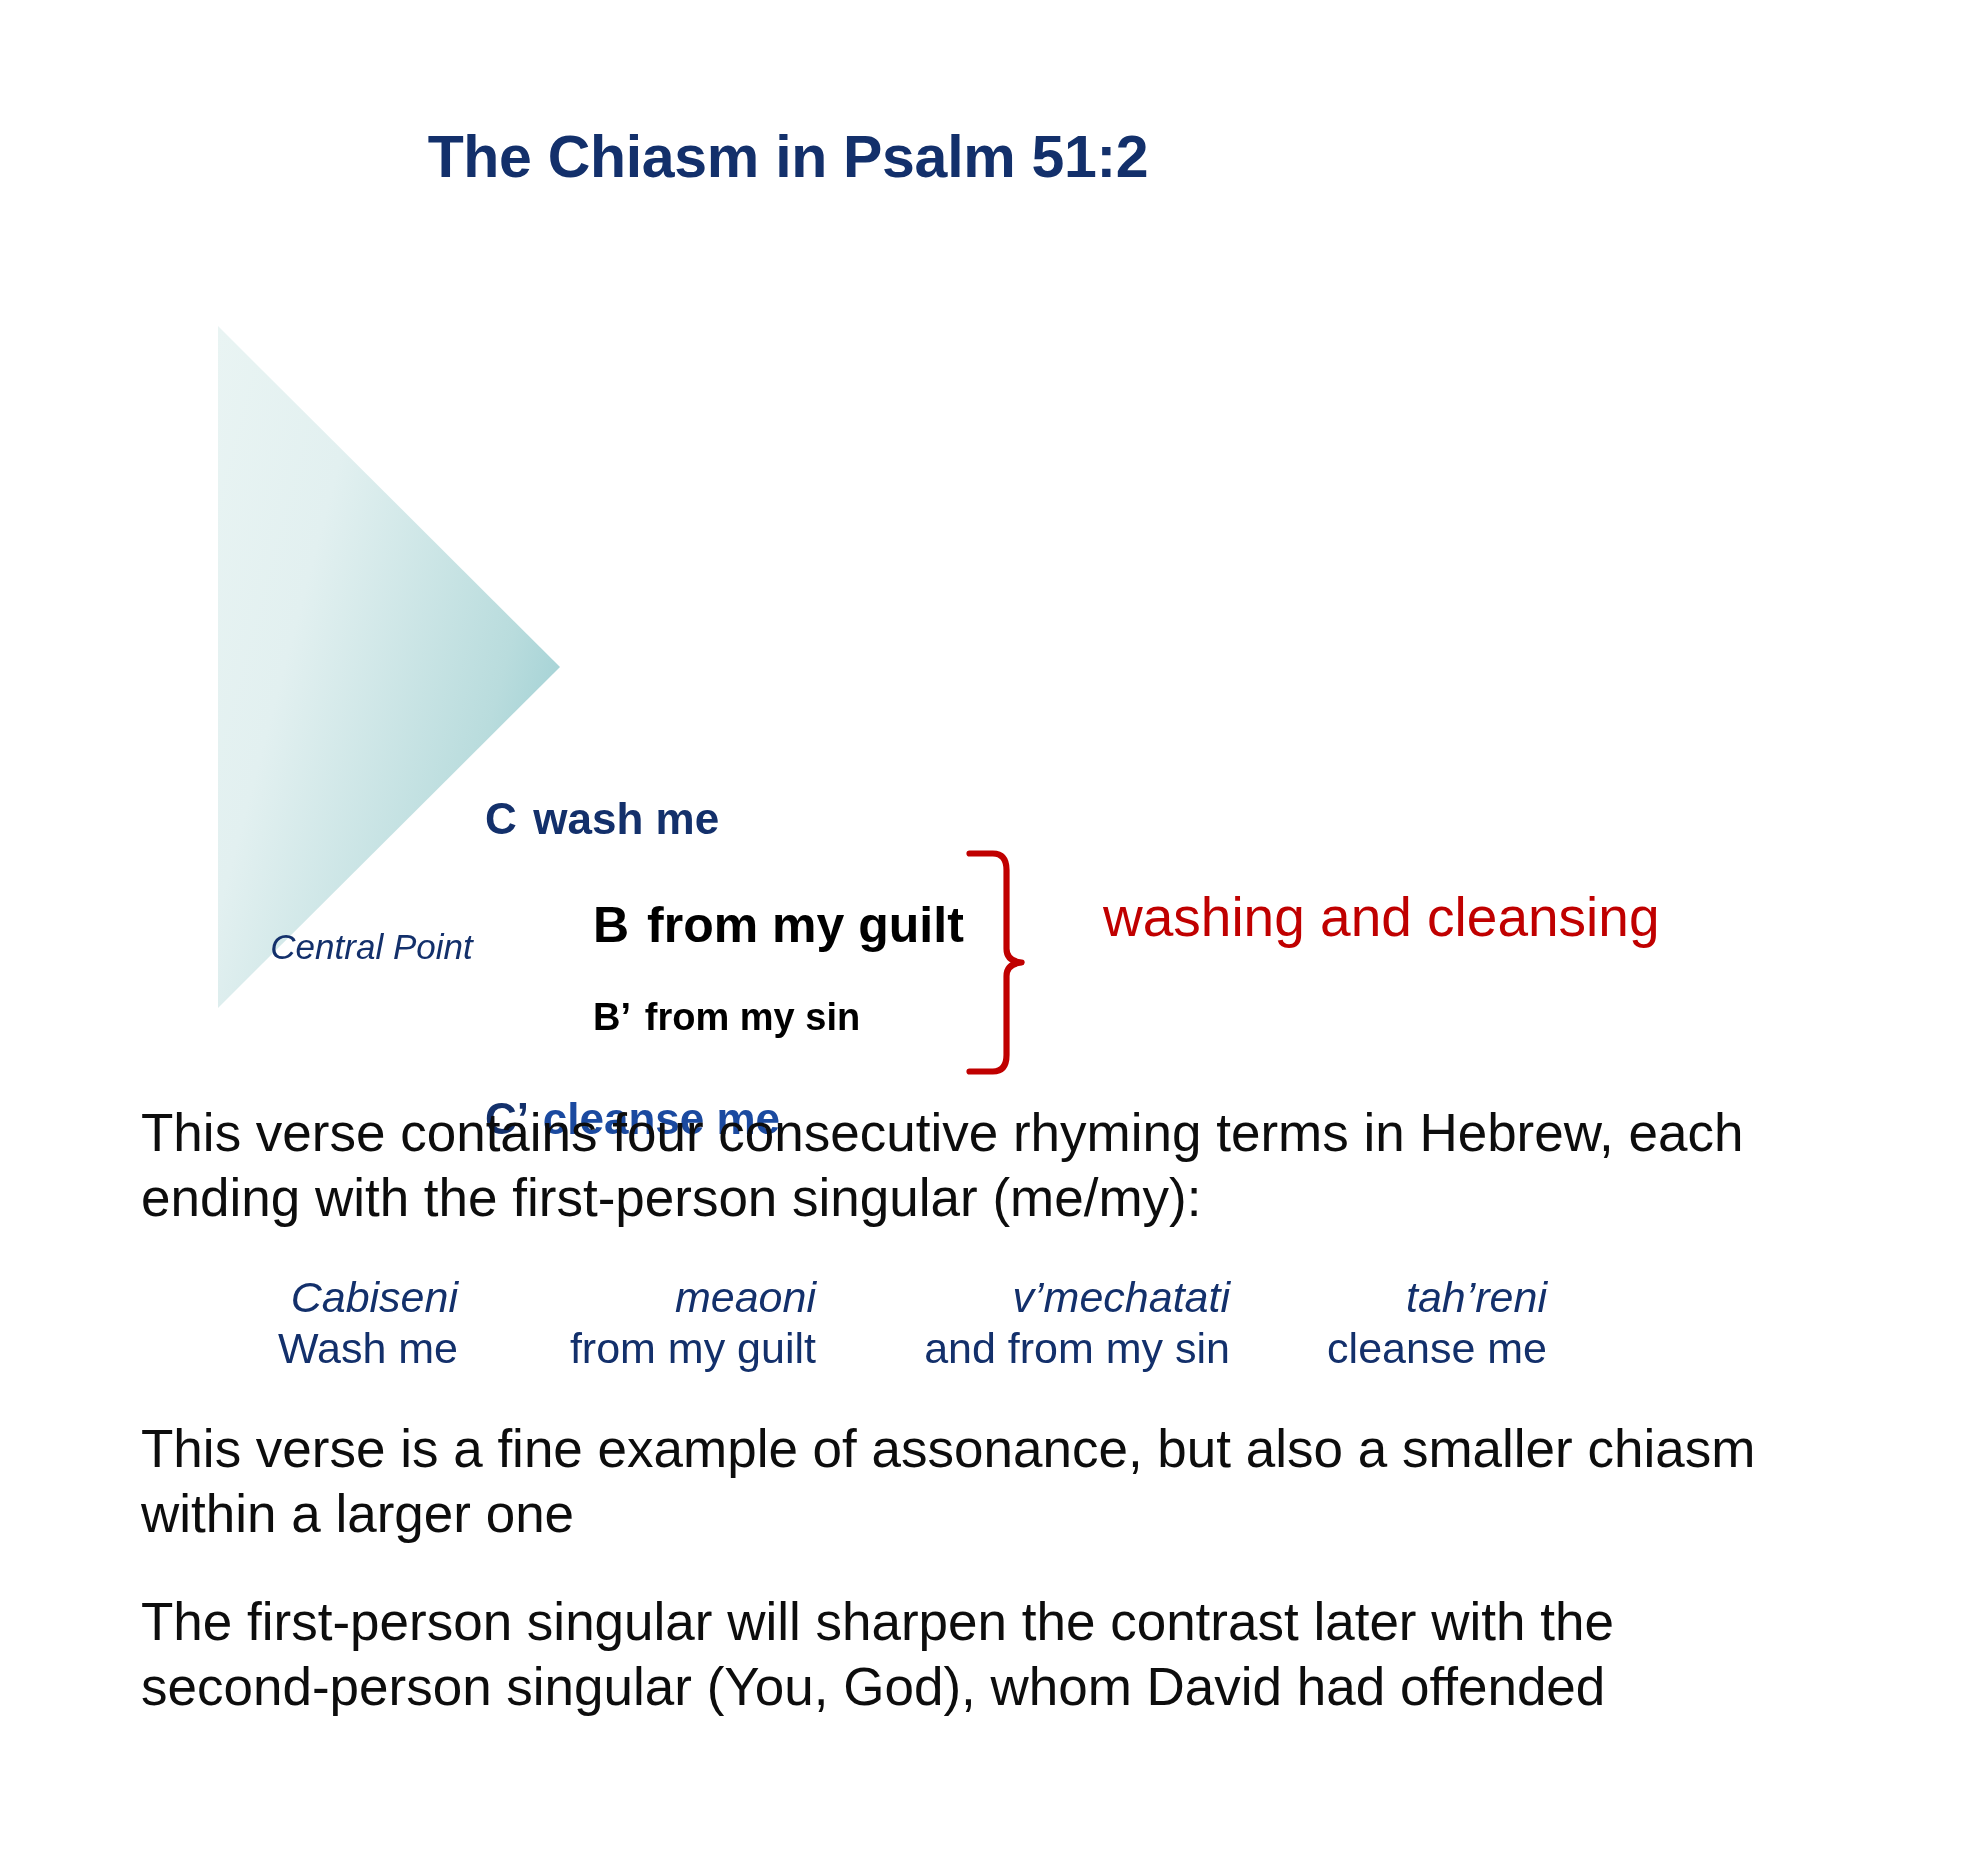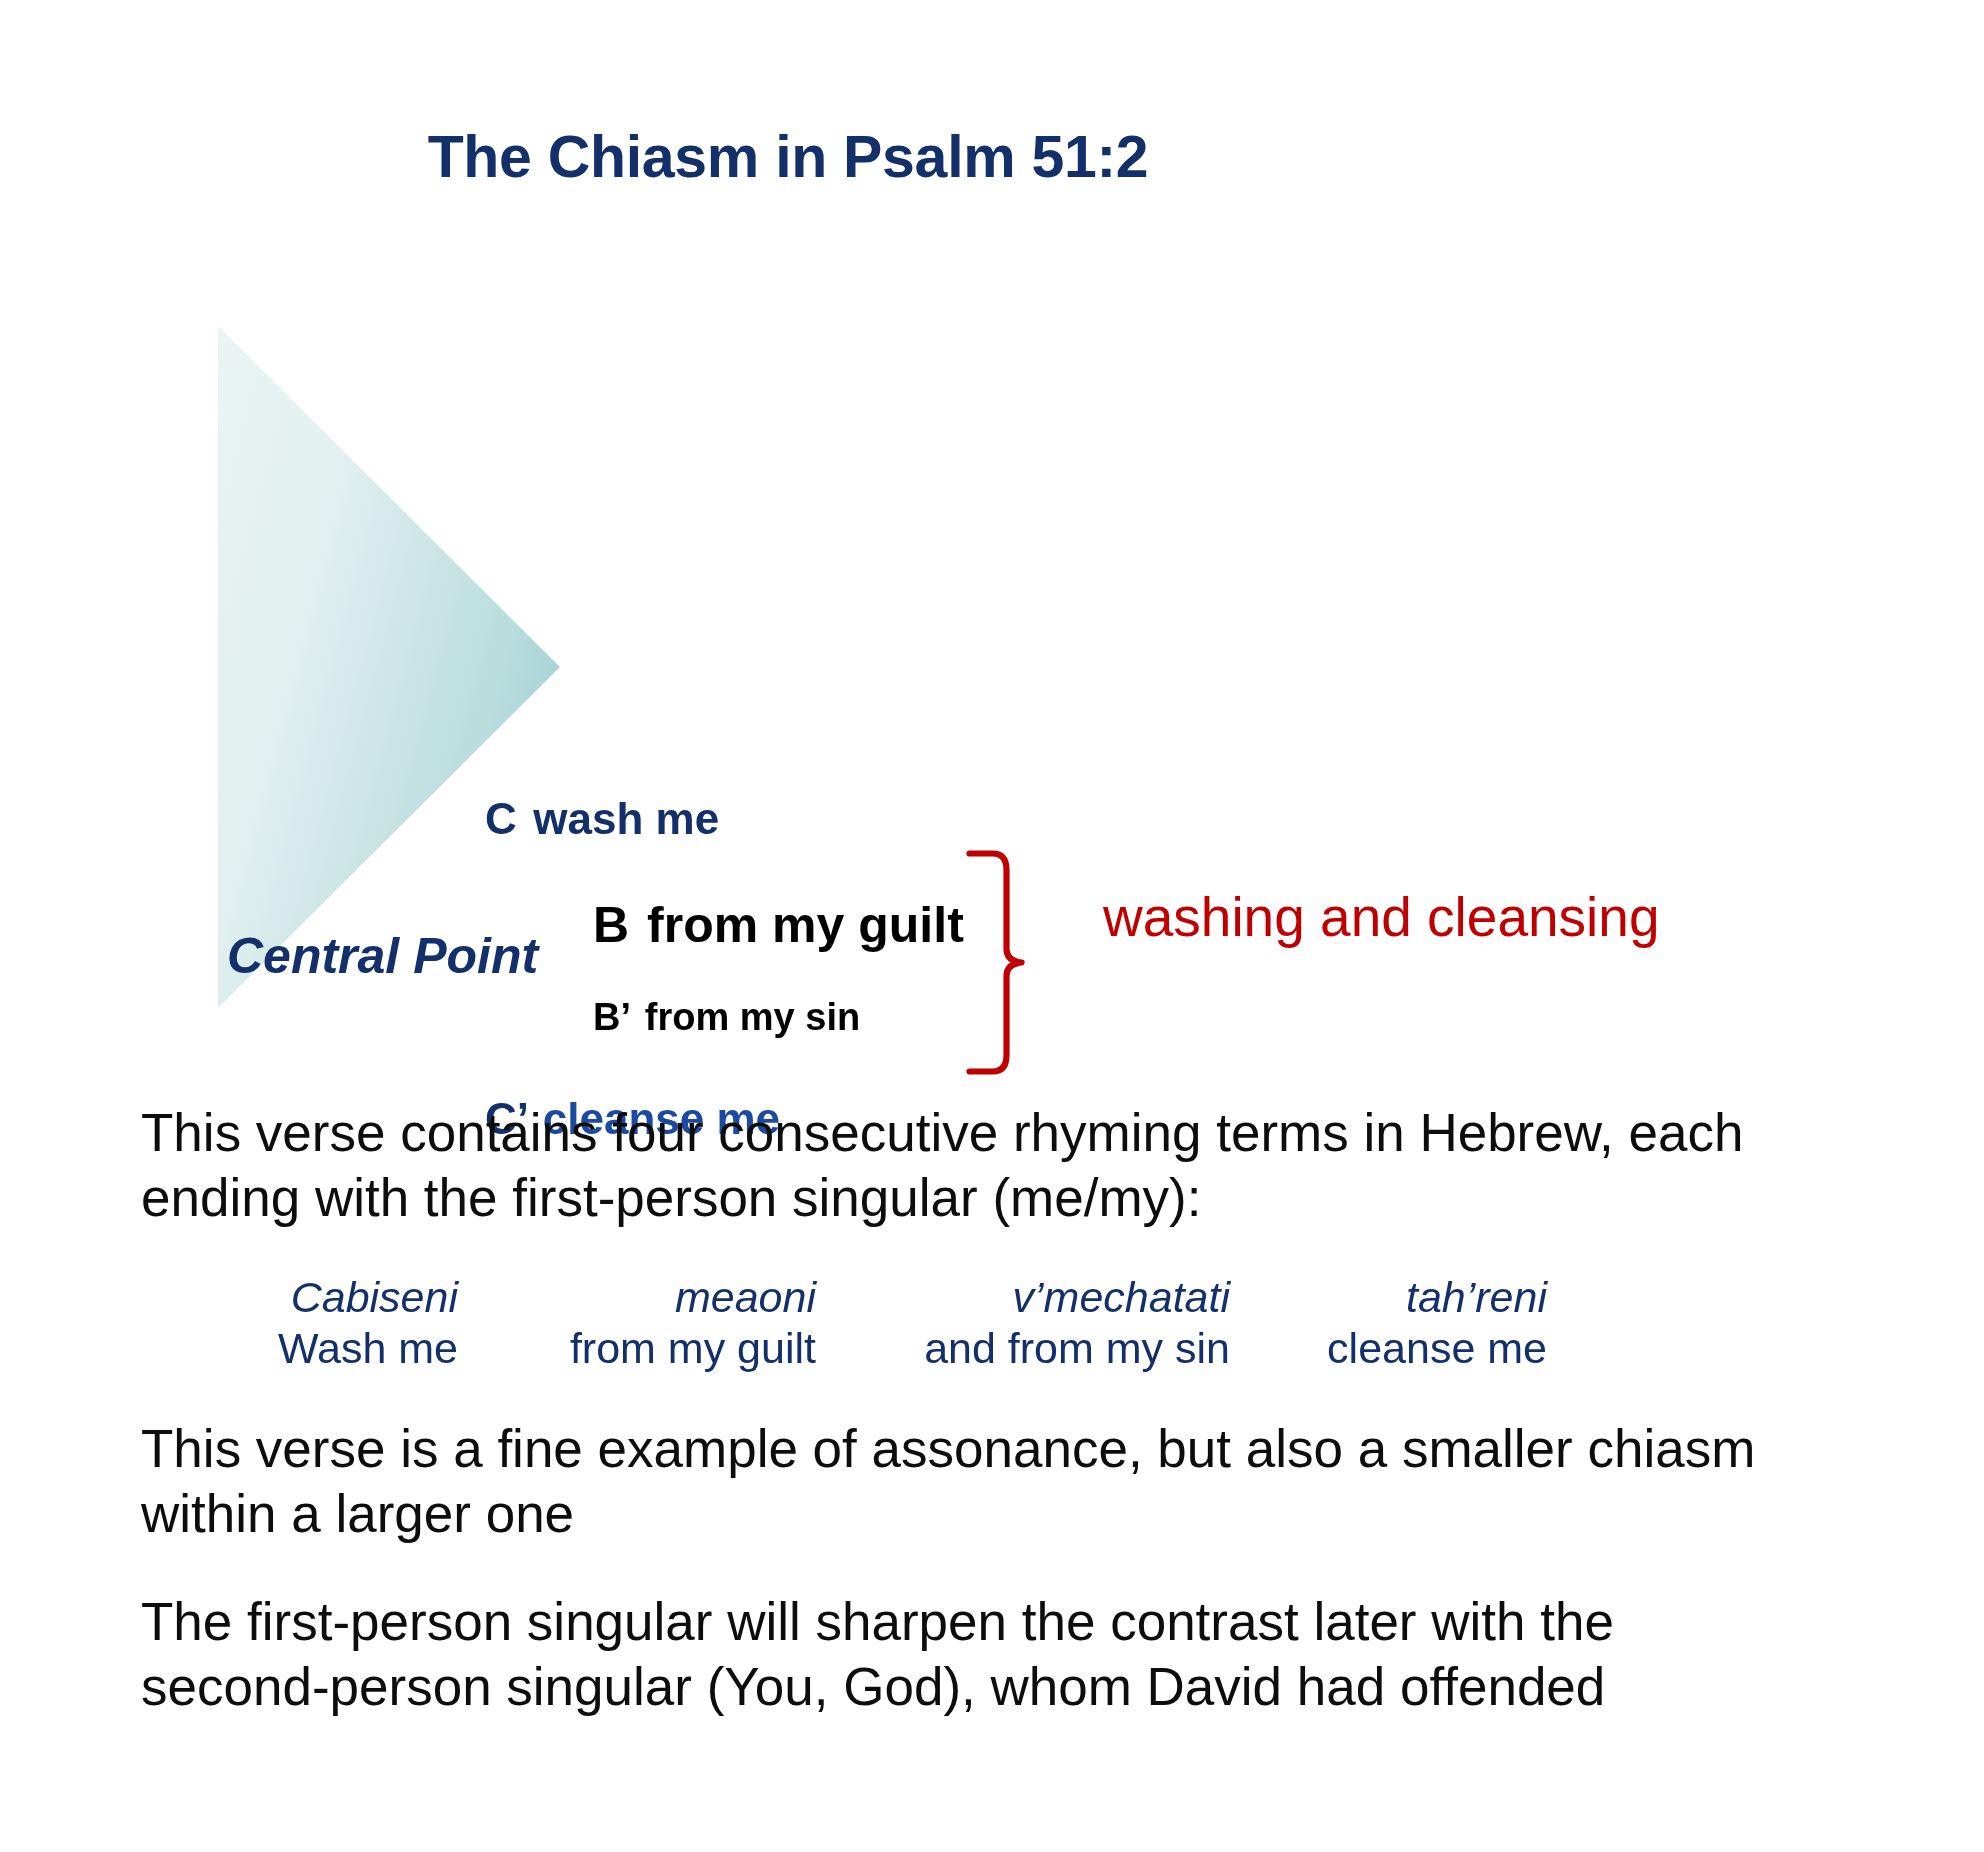--- a/index.html
+++ b/index.html
@@ -48,22 +48,22 @@
     clip-path: polygon(0% 0%, 100% 50%, 0% 100%);
     background: linear-gradient(105deg, #e9f4f3 0%, #e2f0f0 30%, #b9dcdd 72%, #8cc7cd 100%);
   }
 
   #central-point-label {
     position: absolute;
     left: 227px;
     top: 624px;
     width: 289px;
     text-align: center;
-    font-size: 50px;
-    font-weight: bold;
+    font-size: 35px;
+    font-weight: normal;
     font-style: italic;
     color: #13306b;
     white-space: nowrap;
   }
 
   .chiasm-line {
     position: absolute;
     font-weight: bold;
     white-space: nowrap;
   }

